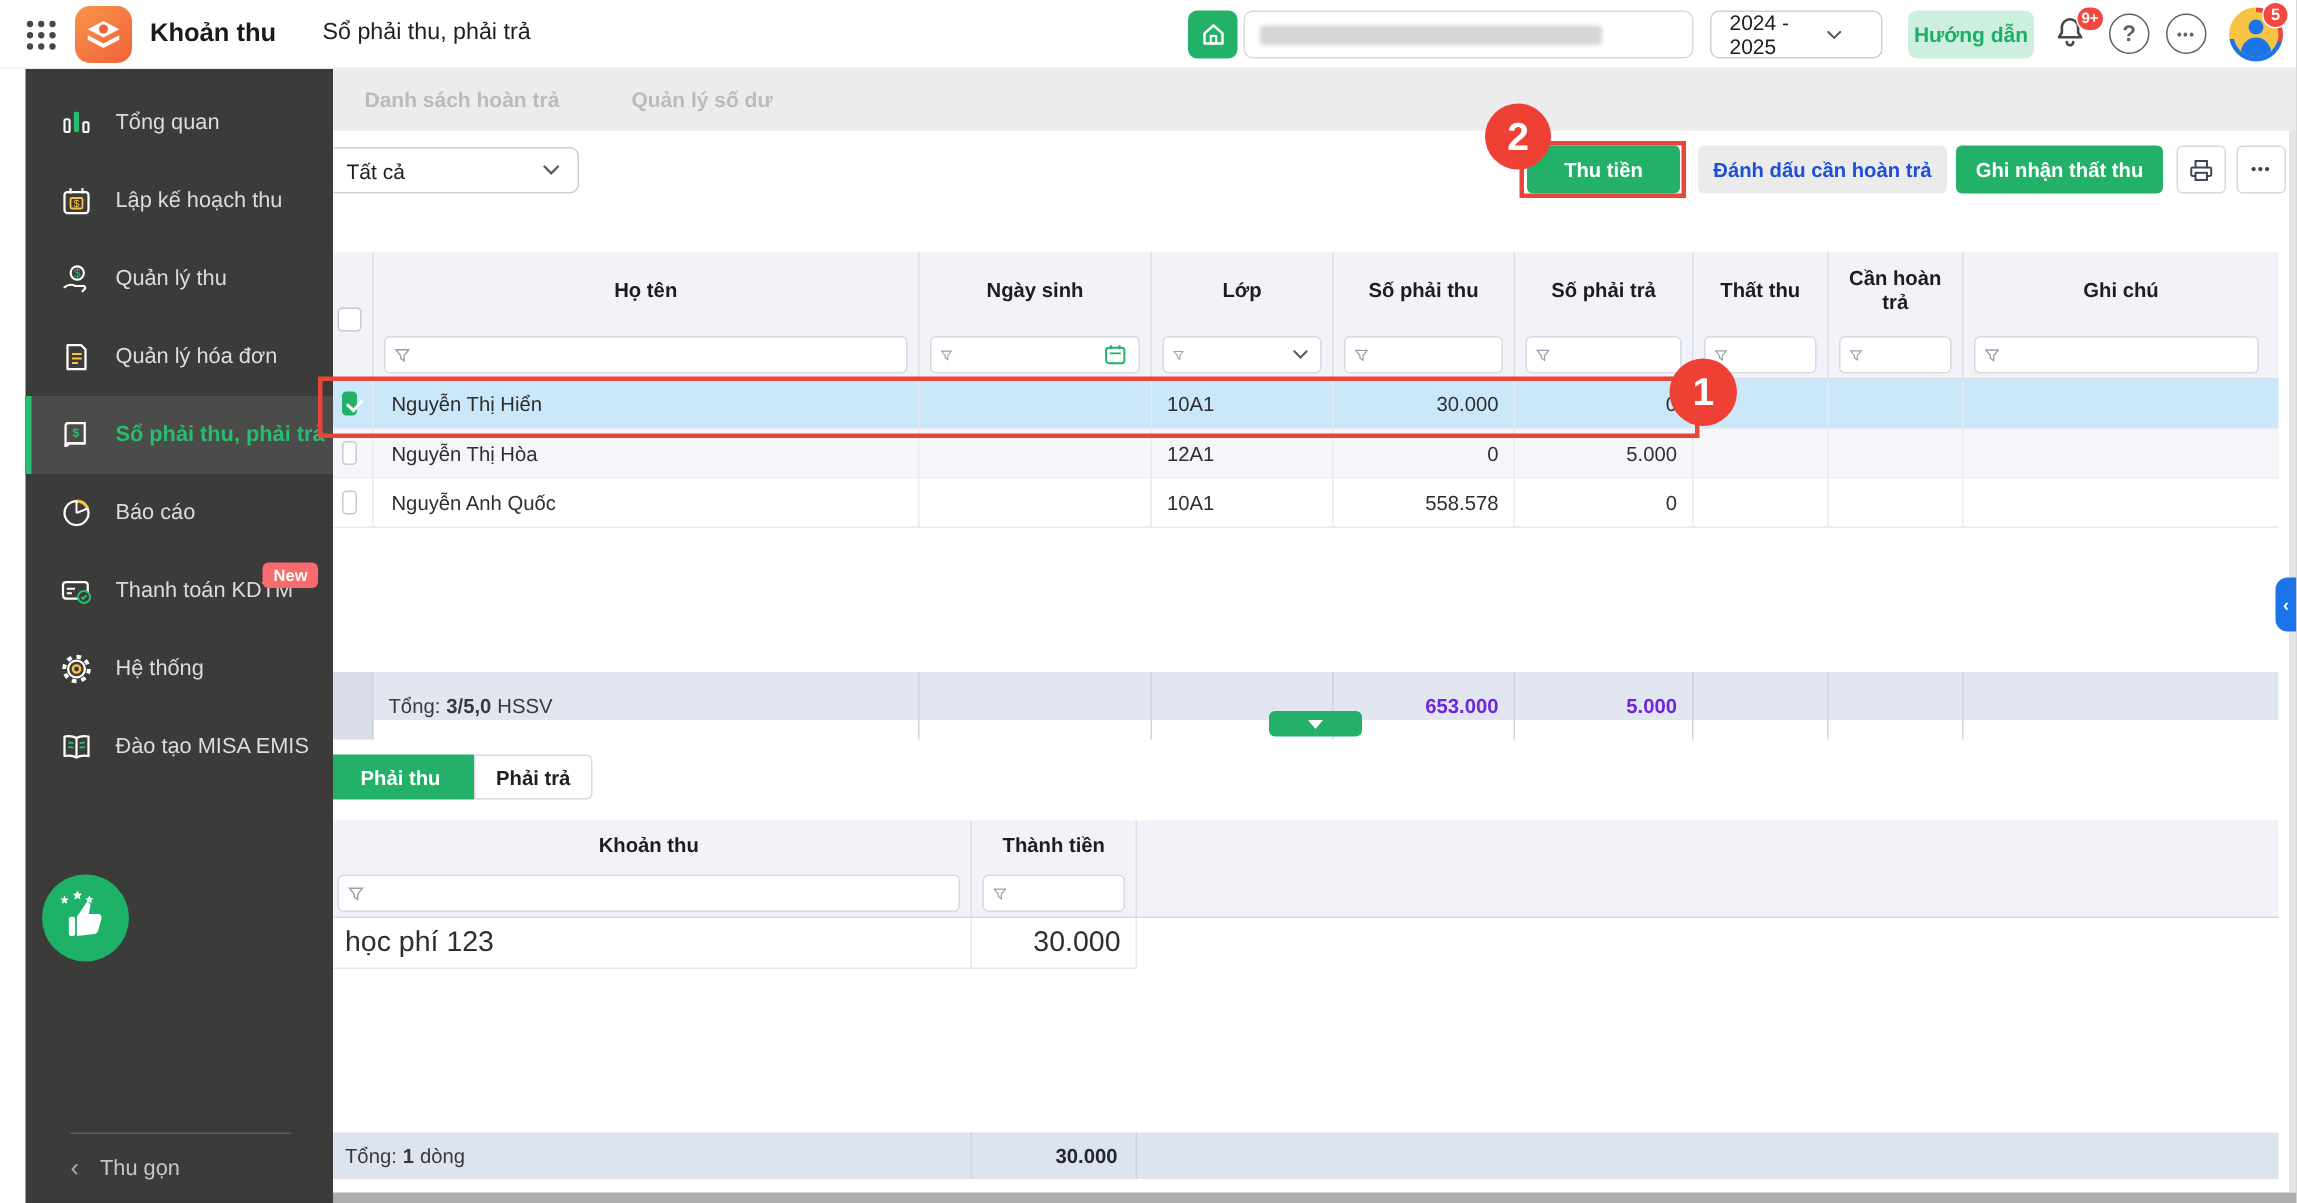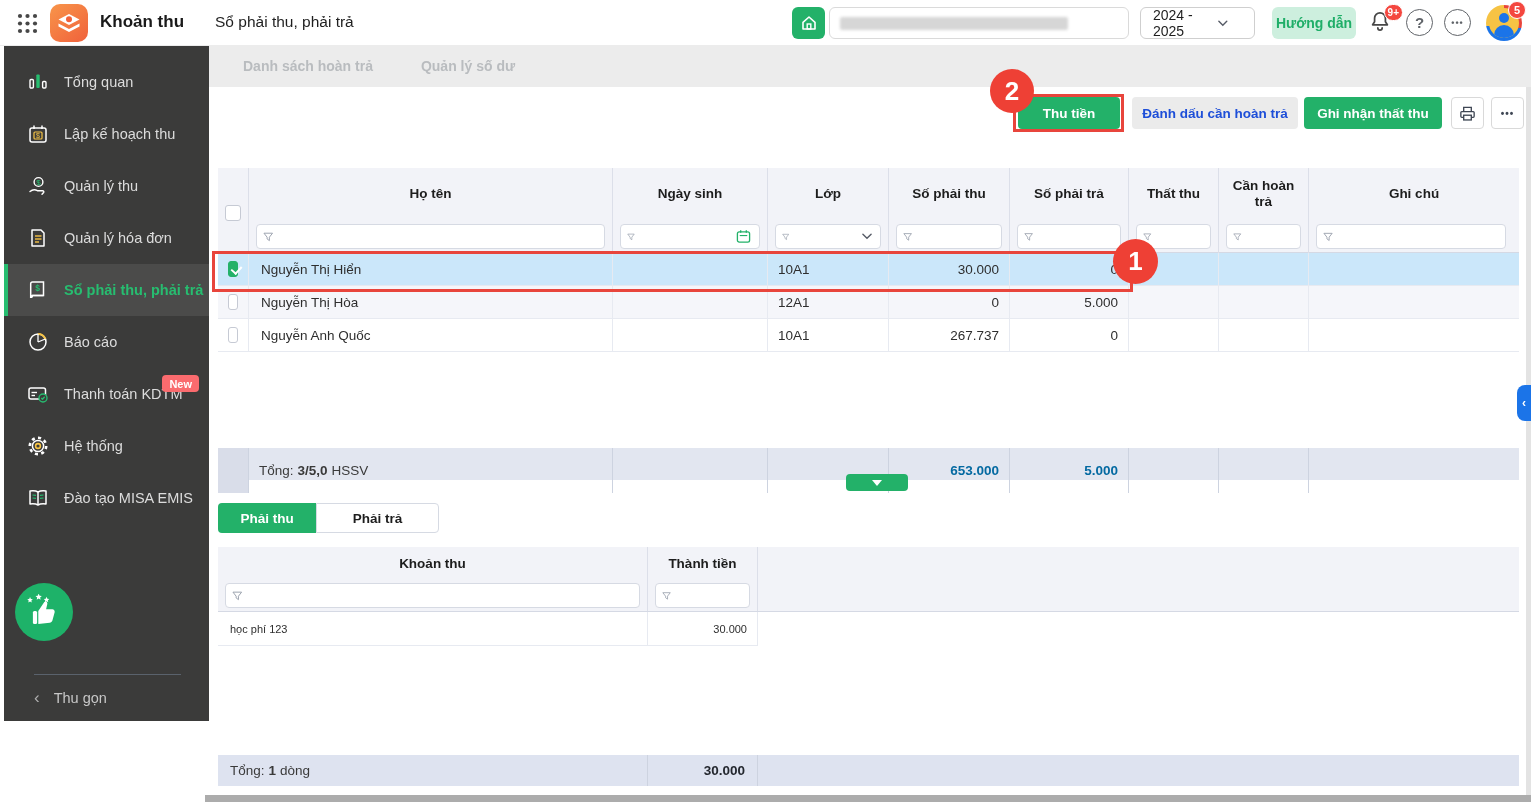--- a/index.html
+++ b/index.html
@@ -23,21 +23,21 @@
   .circle-icon { position:absolute; top:9px; width:27px; height:27px; border:1.7px solid #5F6368; border-radius:50%; display:flex; align-items:center; justify-content:center; font-size:15px; font-weight:700; color:#5F6368; cursor:pointer; background:#fff; }
   .q-icon { left:1406px; }
   .more-icon { left:1444px; font-size:13px; letter-spacing:1px; }
   .avatar { position:absolute; left:1486px; top:5px; width:36px; height:36px; border-radius:50%; background:conic-gradient(#E8453C 0 30%, #1B74E8 30% 72%, #F6C344 72% 100%); cursor:pointer; }
   .avatar-inner { position:absolute; inset:3px; border-radius:50%; background:#F6C344; overflow:hidden; }
   .avatar-head { position:absolute; left:10px; top:5px; width:10px; height:10px; border-radius:50%; background:#1B74E8; }
   .avatar-body { position:absolute; left:5px; top:17px; width:20px; height:16px; border-radius:10px 10px 0 0; background:#1B74E8; }
   .avatar-badge { position:absolute; right:-4px; top:-4px; width:18px; height:18px; background:#F4473F; color:#fff; border-radius:50%; font-size:11px; font-weight:700; display:flex; align-items:center; justify-content:center; border:1.5px solid #fff; }
 
   
-  .sidebar { position:absolute; left:4px; top:46px; width:205px; height:675px; background:#3B3B3A; z-index:5; }
+  .sidebar { position:absolute; left:17px; top:46px; width:205px; height:756px; background:#3B3B3A; z-index:5; }
   .side-items { padding-top:10px; }
   .side-item { height:52px; display:flex; align-items:center; padding-left:21px; color:#DCDCDC; font-size:14.5px; cursor:pointer; position:relative; }
   .side-item .ic { width:26px; height:26px; margin-right:13px; display:flex; align-items:center; justify-content:center; flex:none; }
   .side-item.active { background:#4B4B4A; border-left:4px solid #27BD70; padding-left:17px; color:#27BD70; font-weight:700; }
   .new-badge { position:absolute; right:10px; top:7px; background:#FA6B6E; color:#fff; font-size:11px; font-weight:700; border-radius:4px; padding:2.5px 7px; }
   .fb-circle { position:absolute; left:11px; top:537px; width:58px; height:58px; border-radius:50%; background:#1EB269; display:flex; align-items:center; justify-content:center; cursor:pointer; }
   .collapse-row { position:absolute; left:0; right:0; bottom:0; height:47px; display:flex; align-items:center; padding-left:30px; color:#C7C7C7; font-size:14.5px; cursor:pointer; }
   .collapse-row::before { content:""; position:absolute; top:0; left:30px; right:28px; border-top:1px solid #5A626C; }
   .collapse-row .chev { margin-right:14px; font-size:17px; color:#AFAFAF; }
 
@@ -82,40 +82,40 @@
   .trow > div { border-right:1px solid #E7EAF1; display:flex; align-items:center; padding:0 10px; overflow:hidden; }
   .trow > div:last-child { border-right:none; }
   .trow .name { padding-left:12px; }
   .trow .num { justify-content:flex-end; }
   .trow.sel { background:#CBE7FA; }
   .trow.alt { background:#F5F6FA; }
   .tfoot { position:absolute; left:0; right:0; bottom:0; height:32px; background:#E2E6F0; font-size:13.5px; color:#3A3A3A; }
   .tfoot > div { border-right:1px solid #CDD3E0; display:flex; align-items:center; padding:0 10px; }
   .tfoot > div:last-child { border-right:none; }
   .tfoot .first { background:#D9DDE9; }
-  .tfoot .num { justify-content:flex-end; font-weight:700; color:#0369a1; }
+  .tfoot .num { justify-content:flex-end; font-weight:700; color:#6d28d9; }
   .tfoot b { margin:15px 4px; }
 
   .collapse-pill { position:absolute; left:641px; top:428px; width:62px; height:17px; background:#23B169; border-radius:4px; display:flex; align-items:center; justify-content:center; cursor:pointer; z-index:6; }
   .tri-down { width:0; height:0; border-left:5.5px solid transparent; border-right:5.5px solid transparent; border-top:6px solid #fff; }
 
   
   .dtab { position:absolute; top:457px; height:30px; border:none; font-family:"Liberation Sans",sans-serif; font-size:13.5px; font-weight:700; cursor:pointer; }
   .dtab.on { left:13px; width:98px; background:#23B169; color:#fff; border-radius:4px 0 0 4px; }
-  .dtab.off { left:111px; width:123px; background:#fff; color:#1E1E1E; border:1px solid #D6DAE3; border-radius:0 4px 4px 0; }
+  .dtab.off { left:111px; width:79px; background:#fff; color:#1E1E1E; border:1px solid #D6DAE3; border-radius:0 4px 4px 0; }
 
   .detail-table { position:absolute; left:13px; top:501px; width:1301px; height:239px; }
   .dg { display:grid; grid-template-columns:430px 110px 1fr; }
   .dhead { height:33px; background:#F2F3F8; }
   .dhead > div { border-right:1px solid #DCDFE9; display:flex; align-items:center; justify-content:center; font-weight:700; font-size:13.5px; color:#1D1D1D; }
   .dhead > div:last-child { border-right:none; }
   .dfilter { height:32px; background:#F2F3F8; border-bottom:1px solid #D5D9E4; }
   .dfilter > div { border-right:1px solid #DCDFE9; padding:3px 7px; }
   .dfilter > div:last-child { border-right:none; }
-  .drow { height:34px; font-size:11px; color:#2E2E2E; }
+  .drow { height:34px; font-size:19px; color:#2E2E2E; }
   .drow > div { border-bottom:1px solid #E7EAF1; border-right:1px solid #E7EAF1; display:flex; align-items:center; padding:0 12px; }
   .drow > div.empty { border:none; }
   .drow .num { justify-content:flex-end; padding-right:10px; }
   .dfoot { position:absolute; left:0; right:0; bottom:0; height:31px; background:#DEE3F0; font-size:13.5px; color:#3A3A3A; }
   .dfoot > div { border-right:1px solid #CDD3E0; display:flex; align-items:center; padding:0 12px; }
   .dfoot > div:last-child { border-right:none; }
   .dfoot .num { justify-content:flex-end; font-weight:700; color:#23272E; }
   .dfoot b { margin:0 4px; }
 
   
@@ -330,20 +330,26 @@
     </div>
   </nav>
 
   <main class="content">
 
     <div class="tabstrip">
       <div class="tab i1">Danh sách hoàn trả</div>
       <div class="tab">Quản lý số dư</div>
     </div>
 
+    <div class="filter-all">
+      <span>Tất cả</span>
+      <svg width="11" height="7" viewBox="0 0 11 7">
+          <path d="M1 1l4.5 4.5L10 1" stroke="#565B66" stroke-width="1.6" fill="none" stroke-linecap="round"></path>
+        </svg>
+    </div>
 
     <button class="btn btn-green b-thutien">Thu tiền</button>
     <button class="btn btn-gray b-danhdau">Đánh dấu cần hoàn trả</button>
     <button class="btn btn-green b-ghinhan">Ghi nhận thất thu</button>
     <div class="icon-btn b-print">
       <svg width="19" height="19" viewBox="0 0 20 20">
           <path d="M6 8V3.5h8V8" fill="none" stroke="#3E4653" stroke-width="1.4"></path>
           <rect x="3" y="8" width="14" height="6" rx="1" fill="none" stroke="#3E4653" stroke-width="1.4"></rect>
           <rect x="6" y="11.8" width="8" height="5" fill="#fff" stroke="#3E4653" stroke-width="1.4"></rect>
         </svg>
@@ -471,21 +477,21 @@
         <div></div>
         <div></div>
       </div>
       <div class="g trow">
         <div>
             <div class="cb"></div>
           </div>
         <div class="name">Nguyễn Anh Quốc</div>
         <div></div>
         <div>10A1</div>
-        <div class="num">267.737</div>
+        <div class="num">558.578</div>
         <div class="num">0</div>
         <div></div>
         <div></div>
         <div></div>
       </div>
 
       <div class="g tfoot">
         <div class="first"></div>
         <div>
             <span>Tổng:</span>

